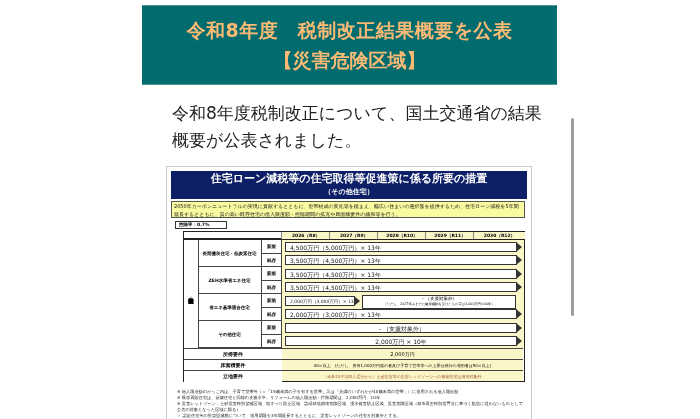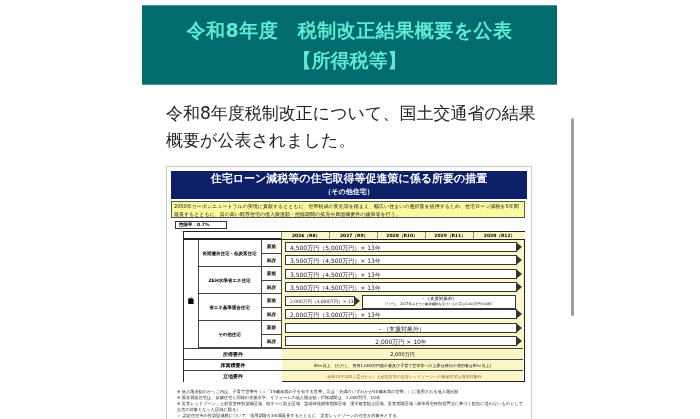--- a/index.html
+++ b/index.html
@@ -1,20 +1,20 @@
 <!DOCTYPE html>
 <html><head>
 <meta charset="utf-8">
 <style>
   html,body{margin:0;padding:0;background:#fff;}
   body{width:700px;height:419px;position:relative;overflow:hidden;font-family:"DejaVu Sans",sans-serif;}
-  .banner{position:absolute;left:142px;top:5px;width:415px;height:80px;background:#016b6e;border-top:1px solid #4a9598;border-bottom:1px solid #4a9598;box-sizing:border-box;color:#5eead4;text-align:center;}
+  .banner{position:absolute;left:142px;top:5px;width:415px;height:80px;background:#016b6e;border-top:1px solid #4a9598;border-bottom:1px solid #4a9598;box-sizing:border-box;color:#fdba74;text-align:center;}
   .banner .l1{position:absolute;left:0;right:0;top:12px;font-size:19px;font-weight:bold;letter-spacing:0.5px;}
   .banner .l2{position:absolute;left:0;right:0;top:42px;font-size:19px;font-weight:bold;}
-  .intro{position:absolute;left:166px;top:100px;width:380px;font-size:17px;line-height:27px;color:#222;}
+  .intro{position:absolute;left:172px;top:100px;width:380px;font-size:17px;line-height:27px;color:#222;}
   .scrollbar{position:absolute;left:571px;top:118px;width:3px;height:198px;background:#9e9e9e;border-radius:2px;}
   .slide{position:absolute;left:166px;top:166px;width:366px;height:253px;border:1px solid #c8c8c8;border-bottom:none;box-sizing:border-box;background:#fff;font-family:"DejaVu Sans",sans-serif;}
   .stitle{position:absolute;left:4px;top:4px;width:356px;height:28px;background:#0d1f66;color:#fff;text-align:center;}
   .stitle .t1{font-size:11px;font-weight:bold;margin-top:0;font-family:Liberation Mono, monospace;}
   .stitle .t2{font-size:7px;font-weight:bold;margin-top:1px;}
   .purpose{position:absolute;left:4px;top:34px;width:354px;height:17px;background:#fafaa0;border:1px solid #555;font-size:5px;line-height:7.5px;padding:1px 2px;box-sizing:border-box;color:#111;}
   .rate{position:absolute;left:8px;top:54px;width:47px;height:6px;border:1px solid #333;font-size:4.5px;line-height:6px;padding-left:3px;font-weight:bold;}
   .tbl{position:absolute;left:16px;top:64px;width:342px;}
   .hdr{position:absolute;left:0;top:0;width:342px;height:8px;border:1px solid #222;box-sizing:border-box;}
   .hdr .yr{position:absolute;top:0;height:7px;font-size:4.5px;line-height:7px;text-align:center;background:#fbf6c8;font-weight:bold;border-left:1px solid #888;}
@@ -29,21 +29,21 @@
   .req{position:absolute;left:0;width:339px;height:11px;border-top:1px solid #444;font-size:5px;line-height:11px;box-sizing:border-box;}
   .req .k{position:absolute;left:0;width:98px;height:11px;text-align:center;font-weight:bold;background:#fff;border-right:1px solid #444;}
   .req .v{position:absolute;left:98px;right:0;height:10px;text-align:center;background:#fbf6c8;}
   .notes{position:absolute;left:10px;top:222px;width:350px;font-size:4.2px;line-height:6px;color:#222;}
 </style>
 </head>
 <body>
 
 <div class="banner">
   <div class="l1">令和8年度　税制改正結果概要を公表</div>
-  <div class="l2">【所得税等】</div>
+  <div class="l2">【災害危険区域】</div>
 </div>
 
 <div class="intro">令和8年度税制改正について、国土交通省の結果概要が公表されました。</div>
 
 <div class="scrollbar"></div>
 
 <div class="slide">
   <div class="stitle">
     <div class="t1">住宅ローン減税等の住宅取得等促進策に係る所要の措置</div>
     <div class="t2">（その他住宅）</div>

